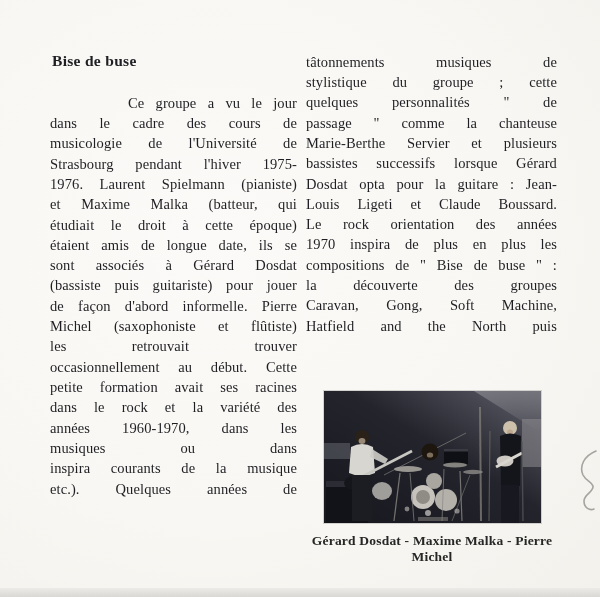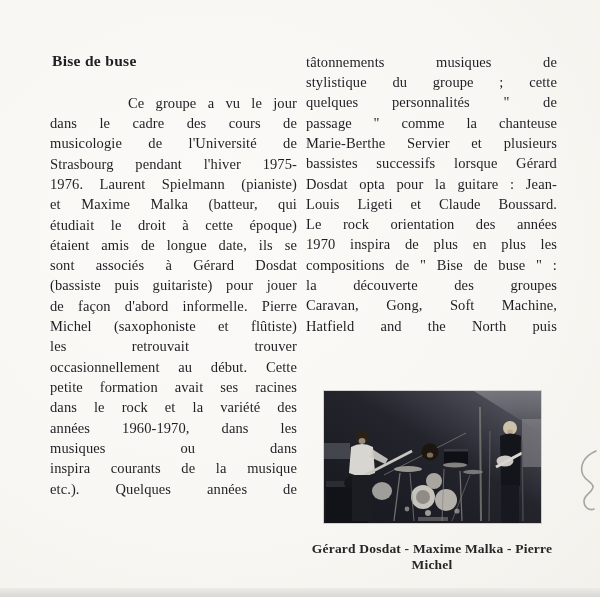--- a/index.html
+++ b/index.html
@@ -33,21 +33,20 @@
   .tline.indent > span:first-child { margin-left:16px; }
   .photo {
     position:absolute; left:324px; top:391px; width:217px; height:132px;
     box-shadow: 0 0 0 1px rgba(0,0,0,.15);
   }
   .photo svg { display:block; width:100%; height:100%; }
   .caption {
     position:absolute; left:300px; top:533px; width:264px;
     text-align:center; font-size:13.5px; font-weight:bold; color:#262626;
     letter-spacing:.2px;
-    margin-top:8px;
   }
   .scan-artifact { position:absolute; left:576px; top:448px; }
 </style>
 </head>
 <body>
 
 <div class="page">
 
   <div class="top-edge"></div>
 

